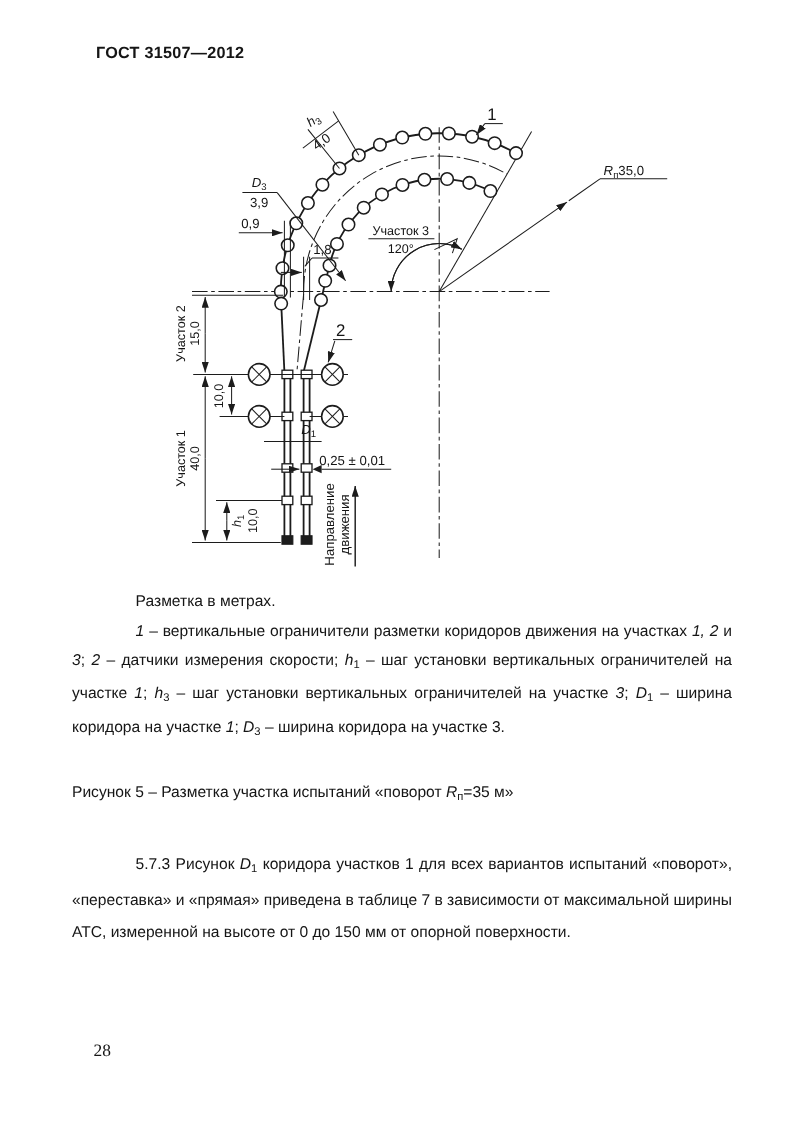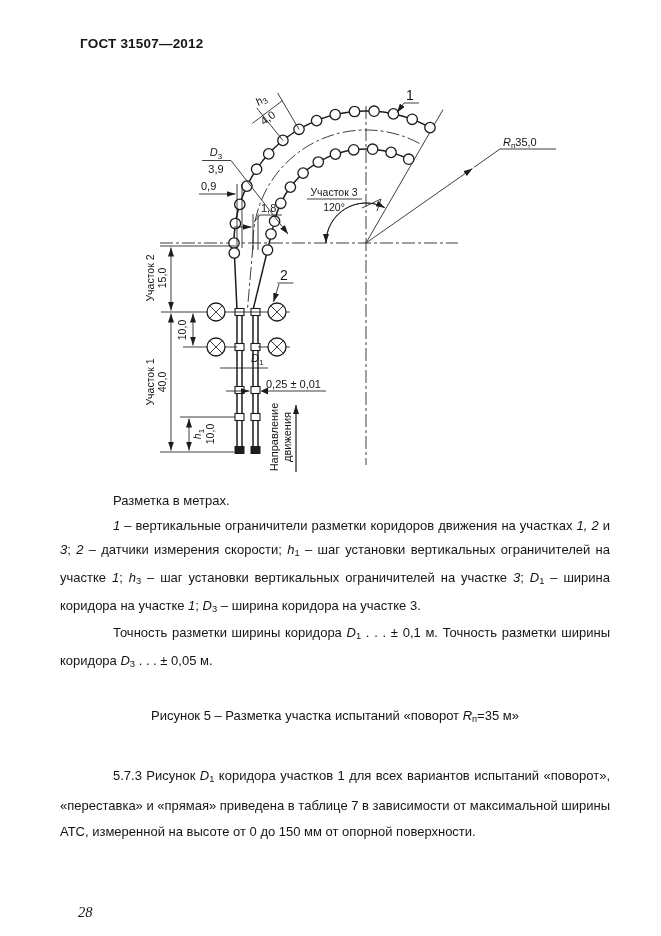--- a/index.html
+++ b/index.html
@@ -2,23 +2,23 @@
 <html><head>
 <meta charset="utf-8">
 <style>
   html,body{margin:0;padding:0;background:#ffffff;}
   .page{position:relative;width:661px;height:936px;background:#ffffff;overflow:hidden;
         font-family:"Liberation Sans",sans-serif;color:#151515;}
   .doc-header{position:absolute;left:80px;top:36px;font-size:13.5px;font-weight:bold;letter-spacing:.2px;}
   .figure-wrap{position:absolute;left:145px;top:85px;width:420px;height:400px;}
   .textblock{position:absolute;left:60px;top:489px;width:550px;font-size:13px;line-height:24.5px;text-align:justify;}
   .textblock p{margin:0;text-indent:53px;}
-  .caption{text-indent:0 !important;text-align:center;margin-top:27px !important;}
+  .caption{text-indent:0 !important;margin-top:27px !important;}
   .p573{margin-top:31px !important;line-height:26.5px;}
-  .pagenum{position:absolute;left:78px;top:904px;font-family:"Liberation Serif",serif;font-size:14.5px;font-style:italic;}
+  .pagenum{position:absolute;left:78px;top:868px;font-family:"Liberation Serif",serif;font-size:14.5px;}
   .it{font-style:italic;}
   .sb{font-size:0.72em;vertical-align:-0.25em;}
   
   .ln{stroke:#1c1c1c;stroke-width:1.5;fill:none;}
   .tn{stroke:#1c1c1c;stroke-width:0.85;fill:none;}
   .cl{stroke:#1c1c1c;stroke-width:0.85;fill:none;stroke-dasharray:13 3 3 3;}
   .cn{fill:#ffffff;stroke:#1c1c1c;stroke-width:1.3;}
   .mk{fill:#ffffff;stroke:#1c1c1c;stroke-width:1.1;}
   .mkb{fill:#1c1c1c;stroke:#1c1c1c;stroke-width:1;}
   svg text{fill:#151515;font-family:"Liberation Sans",sans-serif;}
@@ -221,20 +221,19 @@
 
         <text class="lb" transform="translate(278,437) rotate(-90)" text-anchor="middle">Направление</text>
         <text class="lb" transform="translate(291,437) rotate(-90)" text-anchor="middle">движения</text>
       </g>
     </svg>
   </div>
 
   <div class="textblock">
     <p>Разметка в метрах.</p>
     <p><span class="it">1</span><span> – вертикальные ограничители разметки коридоров движения на участках </span><span class="it">1, 2</span><span> и </span><span class="it">3</span><span>; </span><span class="it">2</span><span> – датчики измерения скорости; </span><span class="it">h</span><span class="sb">1</span><span> – шаг установки вертикальных ограничителей на участке </span><span class="it">1</span><span>; </span><span class="it">h</span><span class="sb">3</span><span> – шаг установки вертикальных ограничителей на участке </span><span class="it">3</span><span>; </span><span class="it">D</span><span class="sb">1</span><span> – ширина коридора на участке </span><span class="it">1</span><span>; </span><span class="it">D</span><span class="sb">3</span><span> – ширина коридора на участке 3.</span></p>
-    <p><span>Точность разметки ширины коридора </span><span class="it">D</span><span class="sb">1</span><span> . . . ± 0,1 м. Точность разметки ширины коридора </span><span class="it">D</span><span class="sb">3</span><span> . . . ± 0,05 м.</span></p>
     <p class="caption"><span>Рисунок 5 – Разметка участка испытаний «поворот </span><span class="it">R</span><span class="sb">п</span><span>=35 м»</span></p>
     <p class="p573"><span>5.7.3 Рисунок  </span><span class="it">D</span><span class="sb">1</span><span>  коридора  участков  1  для  всех  вариантов испытаний «поворот», «переставка» и «прямая» приведена в таблице 7 в зависимости от максимальной ширины АТС, измеренной на высоте от 0 до 150 мм от опорной поверхности.</span></p>
   </div>
 
   <div class="pagenum">28</div>
 
 </div>
 
 </body></html>

